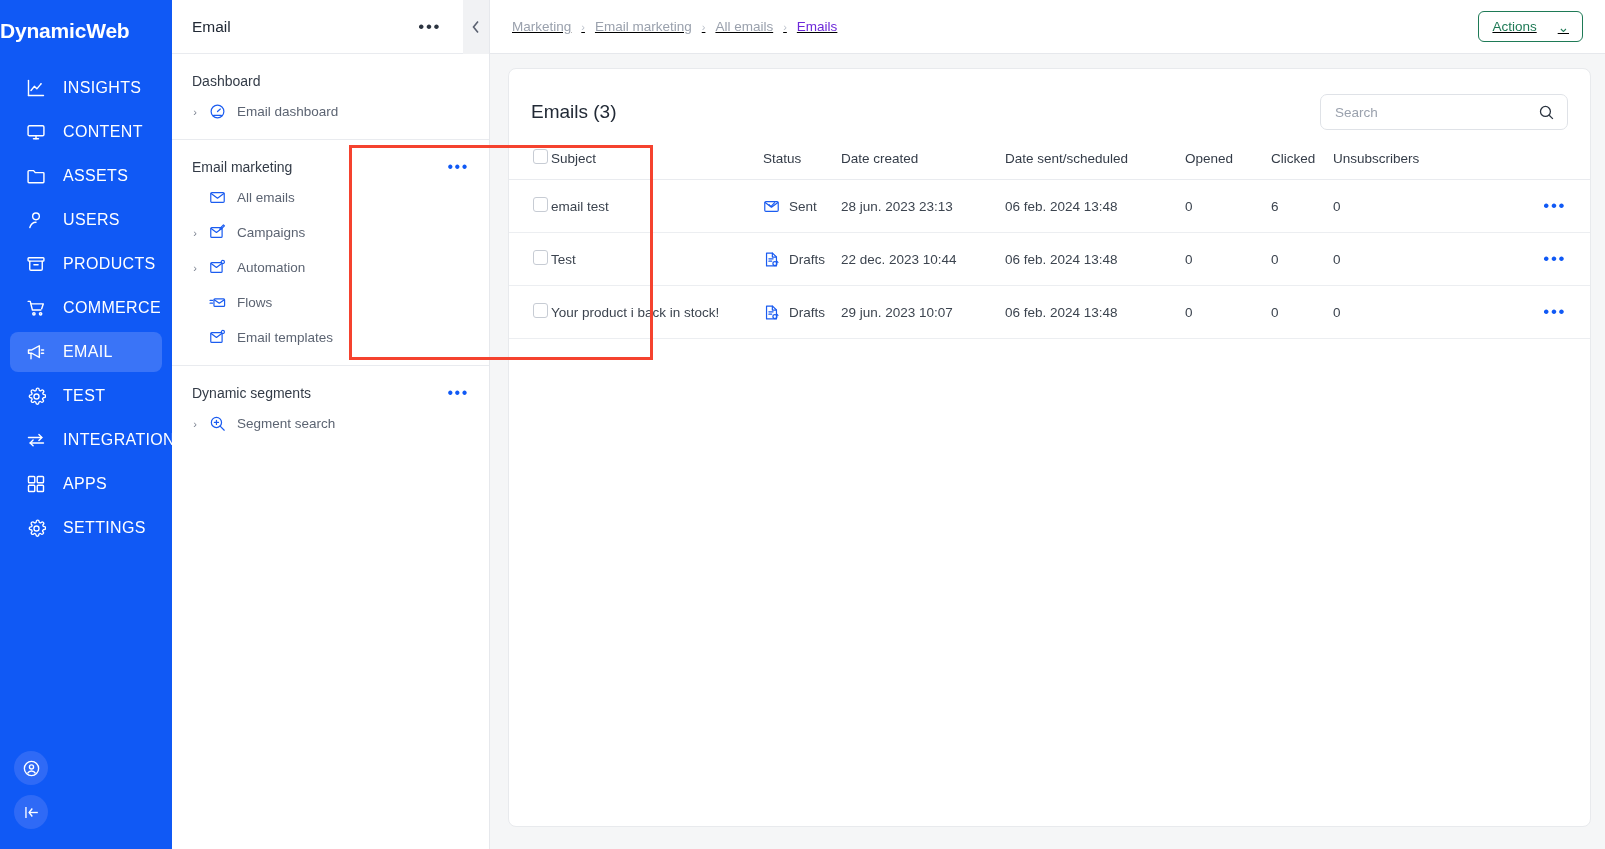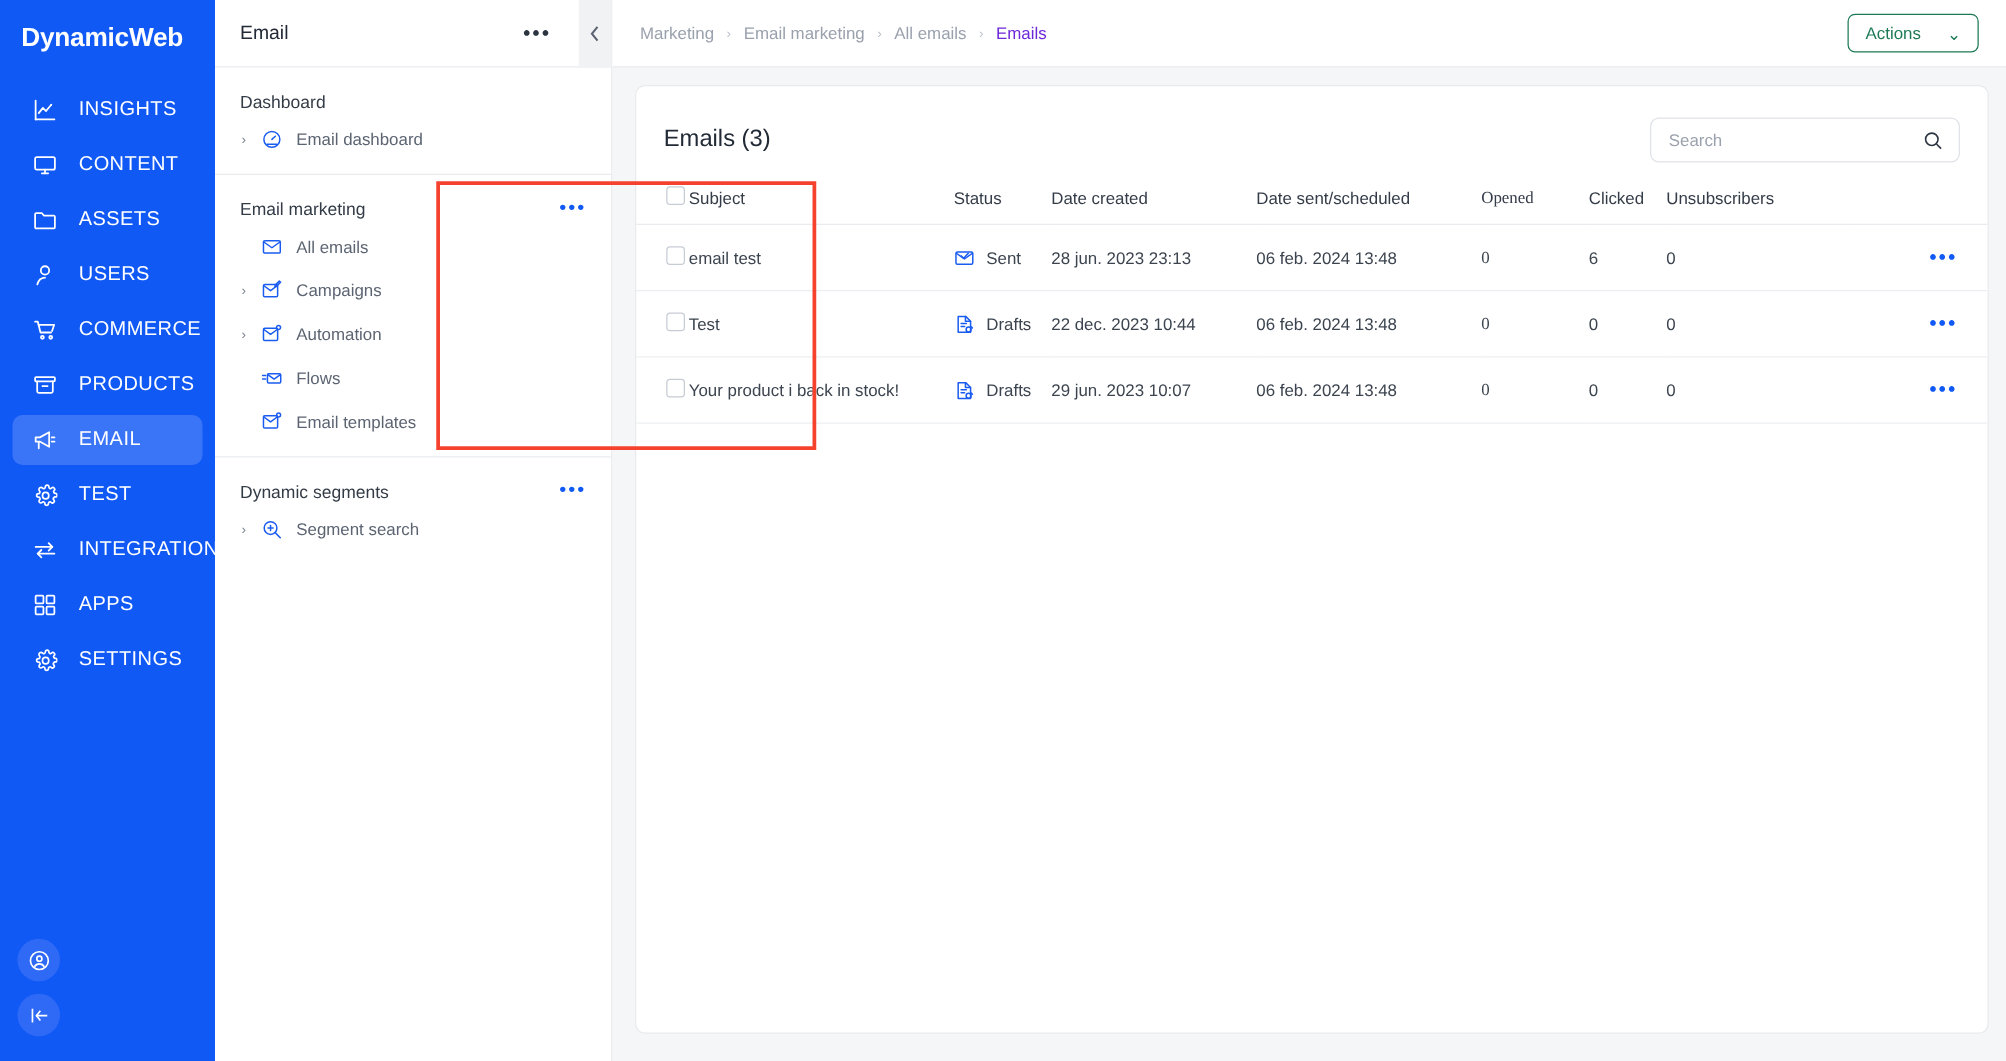--- a/index.html
+++ b/index.html
@@ -15,21 +15,20 @@
   .rail {
     width: 172px; height: 849px;
     background: #1059f5;
     flex: 0 0 172px;
     position: relative;
     color: #fff;
   }
   .brand {
     height: 62px;
     display: flex; align-items: center;
-    padding-left: 17px;
     font-size: 21px;
     font-weight: bold;
     letter-spacing: -0.2px;
     color: #ffffff;
   }
   .rail-nav { margin-top: 6px; }
   .rail-item {
     display: flex; align-items: center;
     height: 40px;
     margin: 4px 10px;
@@ -148,20 +147,21 @@
     display: flex; flex-direction: column;
     position: relative;
   }
   .topbar {
     height: 54px;
     background: #ffffff;
     border-bottom: 1px solid #e6e8ec;
     display: flex; align-items: center;
     padding: 0 22px 0 22px;
     flex: 0 0 54px;
+    text-decoration: underline;
   }
   .crumbs { display: flex; align-items: center; font-size: 13.5px; }
   .crumb { color: #9aa1ad; cursor: pointer; }
   .crumb.current { color: #6d28d9; cursor: default; }
   .crumb-sep { color: #b9bfc9; margin: 0 10px; font-size: 11px; }
   .actions-btn {
     margin-left: auto;
     border: 1px solid #1e7a56;
     color: #1e7a56;
     background: #ffffff;
@@ -221,21 +221,21 @@
     color: #3c444f;
     padding: 17px 0 17px 0;
     border-bottom: 1px solid #eceef1;
     vertical-align: middle;
   }
   .col-chk   { width: 42px; padding-left: 24px !important; }
   .col-subj  { width: 212px; }
   .col-stat  { width: 78px; }
   .col-dcre  { width: 164px; }
   .col-dsent { width: 180px; }
-  .col-open  { width: 86px; font-family: Liberation Serif, serif; }
+  .col-open  { width: 86px; }
   .col-click { width: 62px; }
   .col-unsub { width: 150px; }
   .col-menu  { width: auto; }
   th.col-chk, td.col-chk { padding-left: 24px; }
 
   .chk {
     width: 15px; height: 15px;
     border: 1px solid #c7ccd4;
     border-radius: 3px;
     display: inline-block;
@@ -292,37 +292,37 @@
             <svg width="20" height="20" viewBox="0 0 24 24" fill="none" stroke="#fff" stroke-width="1.7" stroke-linecap="round" stroke-linejoin="round">
               <circle cx="12" cy="7.6" r="4"></circle>
               <path d="M4.6 21c1.3-4.3 4.1-6.4 7.4-6.4"></path>
             </svg>
           </span>
           <span class="rail-label">USERS</span>
         </div>
         <div class="rail-item">
           <span class="rail-ico">
             <svg width="20" height="20" viewBox="0 0 24 24" fill="none" stroke="#fff" stroke-width="1.7" stroke-linecap="round" stroke-linejoin="round">
+              <rect x="2.5" y="4.5" width="19" height="4" rx="1"></rect>
+              <path d="M4.5 8.5V18a1.5 1.5 0 0 0 1.5 1.5h12a1.5 1.5 0 0 0 1.5-1.5V8.5"></path>
+              <path d="M9.5 13h5"></path>
+            </svg>
+          </span>
+          <span class="rail-label">PRODUCTS</span>
+        </div>
+        <div class="rail-item">
+          <span class="rail-ico">
+            <svg width="20" height="20" viewBox="0 0 24 24" fill="none" stroke="#fff" stroke-width="1.7" stroke-linecap="round" stroke-linejoin="round">
               <path d="M2.5 4h2.6l2.6 10.4h10.1"></path>
               <path d="M5.8 7h15l-2 6"></path>
               <circle cx="9.5" cy="19" r="1.4"></circle>
               <circle cx="17.5" cy="19" r="1.4"></circle>
             </svg>
           </span>
           <span class="rail-label">COMMERCE</span>
-        </div>
-        <div class="rail-item">
-          <span class="rail-ico">
-            <svg width="20" height="20" viewBox="0 0 24 24" fill="none" stroke="#fff" stroke-width="1.7" stroke-linecap="round" stroke-linejoin="round">
-              <rect x="2.5" y="4.5" width="19" height="4" rx="1"></rect>
-              <path d="M4.5 8.5V18a1.5 1.5 0 0 0 1.5 1.5h12a1.5 1.5 0 0 0 1.5-1.5V8.5"></path>
-              <path d="M9.5 13h5"></path>
-            </svg>
-          </span>
-          <span class="rail-label">PRODUCTS</span>
         </div>
         <div class="rail-item active">
           <span class="rail-ico">
             <svg width="20" height="20" viewBox="0 0 24 24" fill="none" stroke="#fff" stroke-width="1.7" stroke-linecap="round" stroke-linejoin="round">
               <path d="M3 9.5h4l9-5v14l-9-5H3z"></path>
               <path d="M6 14.5V20"></path>
               <path d="M18.5 9.5h2.6"></path>
               <path d="M18.5 13.5h2.6"></path>
             </svg>
           </span>

